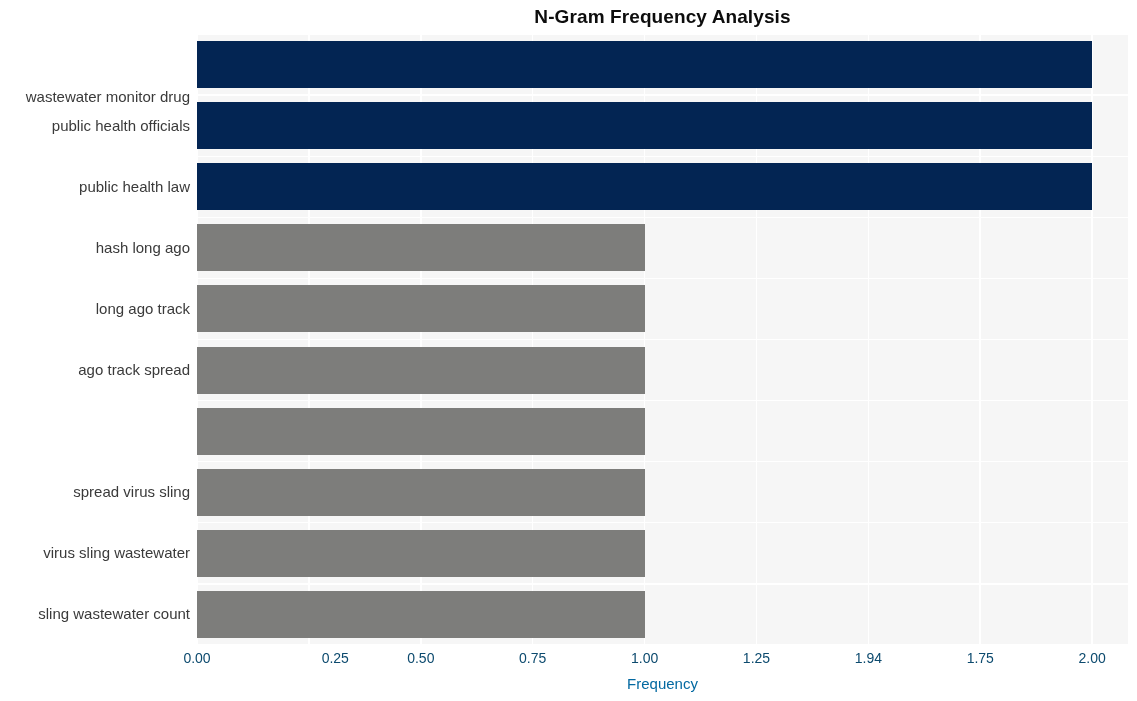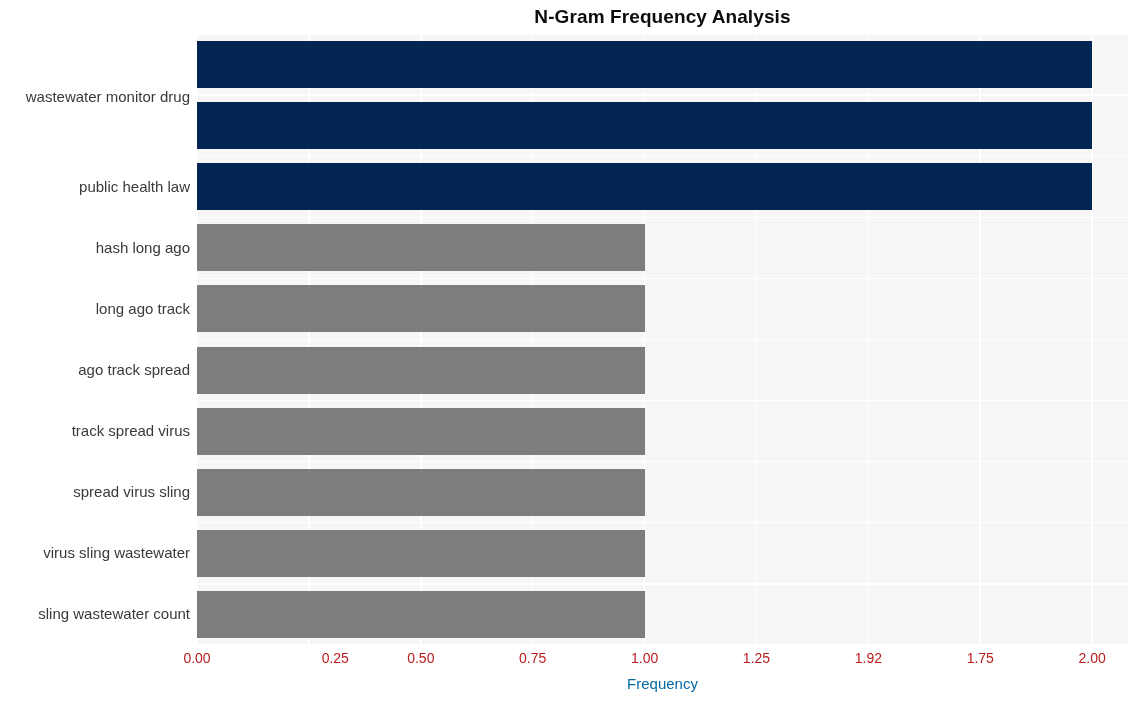--- a/index.html
+++ b/index.html
@@ -99,21 +99,21 @@
     width: 931px;
     height: 22px;
   }
   .xtick {
     position: absolute;
     top: 0;
     width: 80px;
     margin-left: -40px;
     text-align: center;
     font-size: 14px;
-    color: #b91c1c;
+    color: #0c4a6e;
     line-height: 18px;
     white-space: nowrap;
   }
 
   #xaxis-label {
     position: absolute;
     left: 197px;
     top: 674px;
     width: 931px;
     text-align: center;
@@ -125,25 +125,25 @@
 </style>
 </head>
 <body>
 
 <div id="figure">
 
   <div id="chart-title">N-Gram Frequency Analysis</div>
 
   <div id="ylabels">
       <div class="ylabel" style="top: 21.55px; margin-top: 32px;">wastewater monitor drug</div>
+      <div class="ylabel" style="top: 82.65px;">public health officials</div>
       <div class="ylabel" style="top: 143.75px;">public health law</div>
       <div class="ylabel" style="top: 204.85px;">hash long ago</div>
       <div class="ylabel" style="top: 265.95px;">long ago track</div>
       <div class="ylabel" style="top: 327.05px;">ago track spread</div>
-      <div class="ylabel" style="top: 388.15px;">track spread virus</div>
       <div class="ylabel" style="top: 449.25px;">spread virus sling</div>
       <div class="ylabel" style="top: 510.35px;">virus sling wastewater</div>
       <div class="ylabel" style="top: 571.45px;">sling wastewater count</div>
     </div>
 
   <div id="plot-area">
       <div class="vgrid" style="left: -0.8px;"></div>
       <div class="vgrid" style="left: 111.099px;"></div>
       <div class="vgrid" style="left: 222.998px;"></div>
       <div class="vgrid" style="left: 334.897px;"></div>
@@ -175,20 +175,20 @@
       <div class="bar" title="sling wastewater count: 1" style="top: 556.95px; width: 447.596px; background: rgb(125, 125, 123);"></div>
     </div>
 
   <div id="xticks">
       <div class="xtick" style="left: 0px;">0.00</div>
       <div class="xtick" style="left: 111.899px; text-align: right;">0.25</div>
       <div class="xtick" style="left: 223.798px;">0.50</div>
       <div class="xtick" style="left: 335.697px;">0.75</div>
       <div class="xtick" style="left: 447.596px;">1.00</div>
       <div class="xtick" style="left: 559.495px;">1.25</div>
-      <div class="xtick" style="left: 671.394px;">1.92</div>
+      <div class="xtick" style="left: 671.394px;">1.94</div>
       <div class="xtick" style="left: 783.293px;">1.75</div>
       <div class="xtick" style="left: 895.192px;">2.00</div>
     </div>
 
   <div id="xaxis-label">Frequency</div>
 
 </div>
 
 </body></html>

